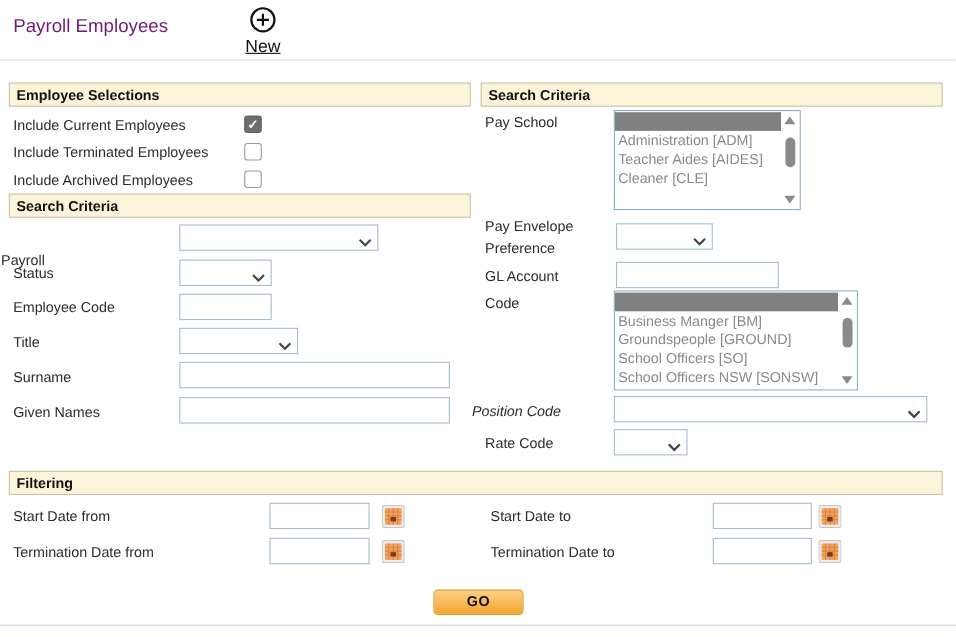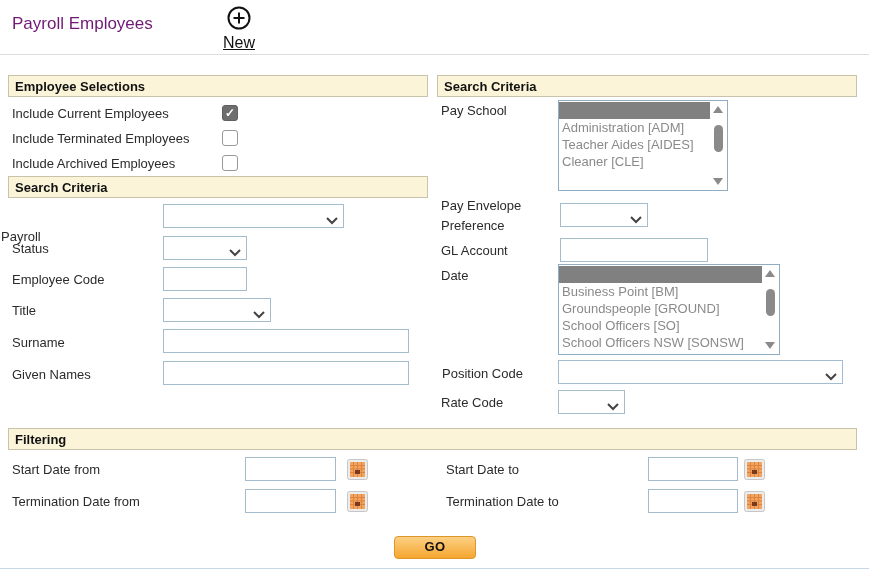--- a/index.html
+++ b/index.html
@@ -160,37 +160,37 @@
     <span class="chev">
       <svg width="12" height="8">
           <path d="M1 1 L6 6 L11 1" stroke="#444" stroke-width="2" fill="none"></path>
         </svg>
     </span>
   </div>
 
   <div class="lbl" style="left:441px; top:243px;">GL Account</div>
   <input class="inp" style="left: 560px; top: 238px; width: 148px;" value="">
 
-  <div class="lbl" style="left:441px; top:268px;">Date</div>
+  <div class="lbl" style="left:441px; top:268px;">Code</div>
   <div class="listbox" style="left:558px; top:264px; width:222px; height:91px;">
     <div class="lb-content">
       <div class="lb-row selected"></div>
-      <div class="lb-row">Business Point [BM]</div>
+      <div class="lb-row">Business Manger [BM]</div>
       <div class="lb-row">Groundspeople [GROUND]</div>
       <div class="lb-row">School Officers [SO]</div>
       <div class="lb-row">School Officers NSW [SONSW]</div>
     </div>
     <div class="lb-scroll">
       <div class="tri-up"></div>
       <div class="thumb"></div>
       <div class="tri-down"></div>
     </div>
   </div>
 
-  <div class="lbl" style="left:442px; top:366px;">Position Code</div>
+  <div class="lbl" style="left:429px; top:366px;font-style:italic;">Position Code</div>
   <div class="selbox" style="left:558px; top:360px; width:285px;">
     <span class="selval"></span>
     <span class="chev">
       <svg width="12" height="8">
           <path d="M1 1 L6 6 L11 1" stroke="#444" stroke-width="2" fill="none"></path>
         </svg>
     </span>
   </div>
 
   <div class="lbl" style="left:441px; top:395px;">Rate Code</div>

